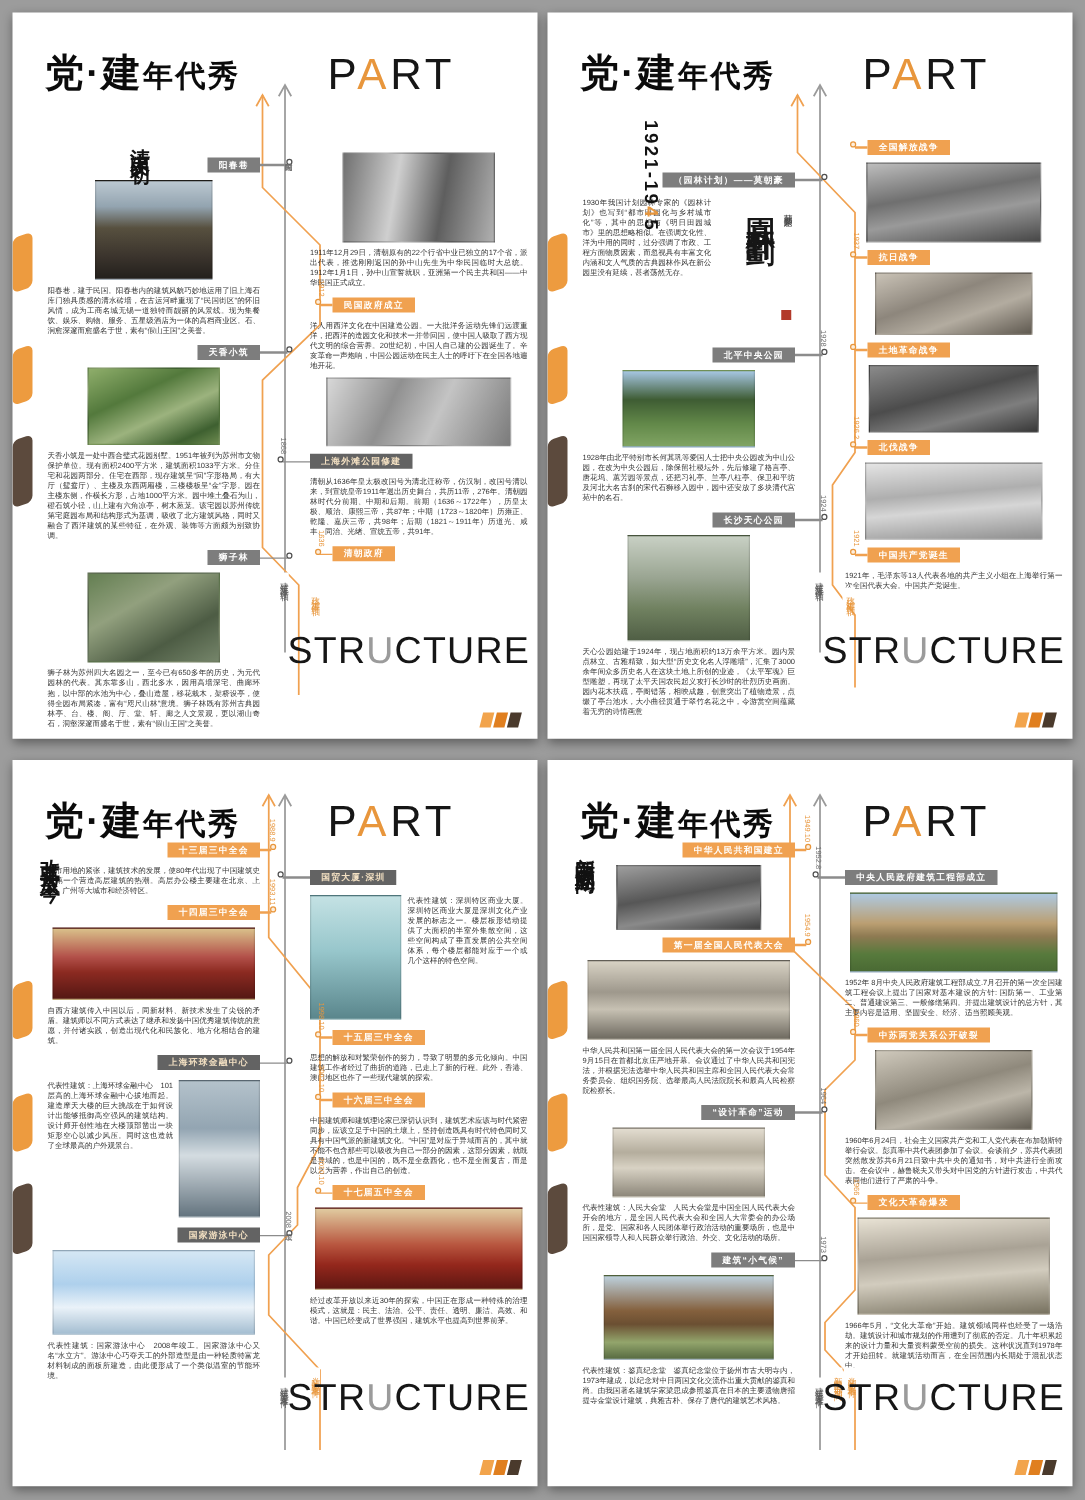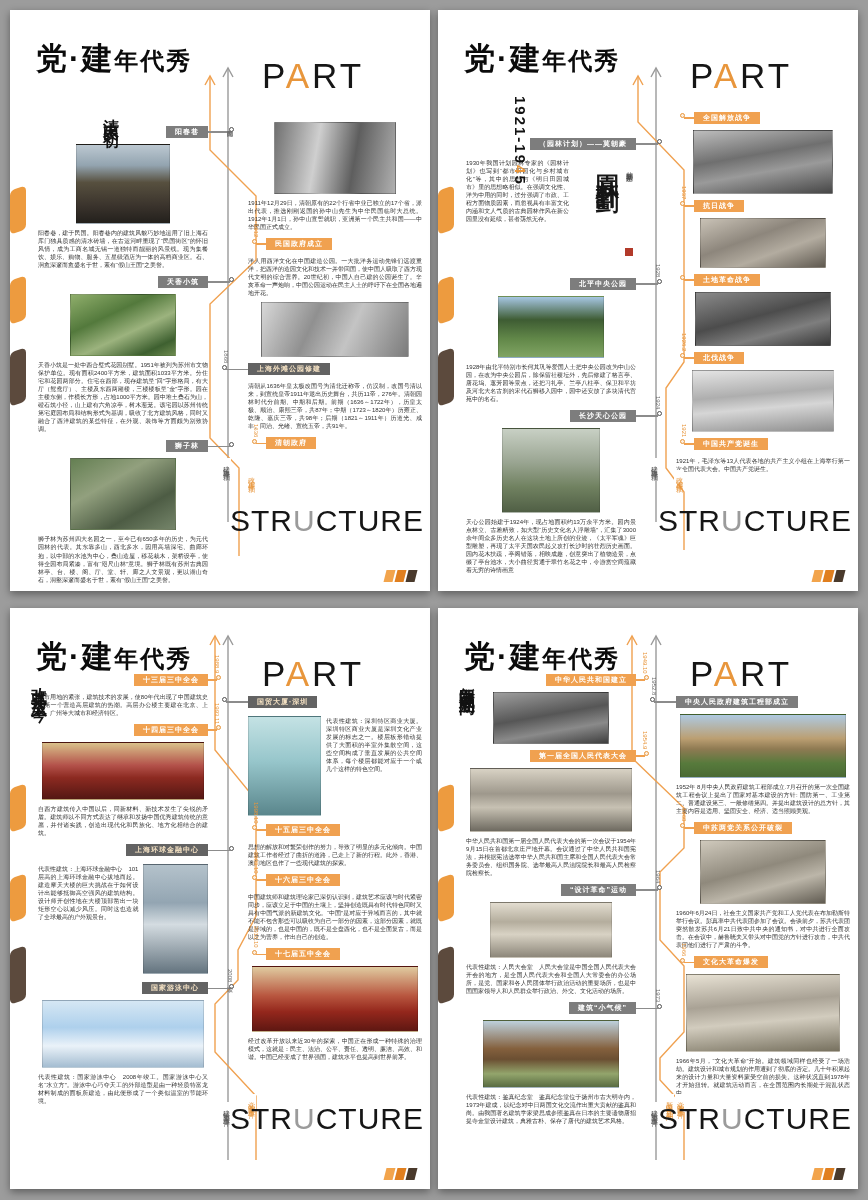--- a/index.html
+++ b/index.html
@@ -9,21 +9,21 @@
   *{box-sizing:border-box;margin:0;padding:0}
   body{background:var(--pagebg);font-family:"Liberation Sans","DejaVu Sans",sans-serif;}
   #board{position:relative;width:868px;height:1200px;background:var(--pagebg);overflow:hidden}
   .slide{position:absolute;width:420px;height:581px;background:#fff;box-shadow:0 3px 8px rgba(0,0,0,.4);overflow:hidden}
   #sl0{left:10px;top:10px} #sl1{left:438px;top:10px} #sl2{left:10px;top:608px} #sl3{left:438px;top:608px}
 
   .title{position:absolute;left:26px;top:28px;color:#0b0b0b;font-weight:bold;letter-spacing:2px;z-index:3;white-space:nowrap}
   .title .big{font-size:31px}
   .title .small{font-size:24px}
 
-  .part{position:absolute;left:252px;top:46px;font-size:35px;letter-spacing:3px;color:#161616;z-index:3}
+  .part{position:absolute;left:252px;top:30px;font-size:35px;letter-spacing:3px;color:#161616;z-index:3}
   .part .acc{color:var(--orange)}
 
   .era{position:absolute;writing-mode:vertical-rl;text-orientation:mixed;font-weight:bold;color:#121212;font-size:16px;letter-spacing:4px;z-index:3}
   .era .acc{color:var(--orange)}
   .s1 .era{left:90px;top:96px}
   .s2 .era{left:74px;top:86px;font-size:15px;letter-spacing:2px}
   .s3 .era{left:18px;top:66px}
   .s4 .era{left:18px;top:66px;letter-spacing:2px}
 
   .tl{position:absolute;left:0;top:0;z-index:0;pointer-events:none}

